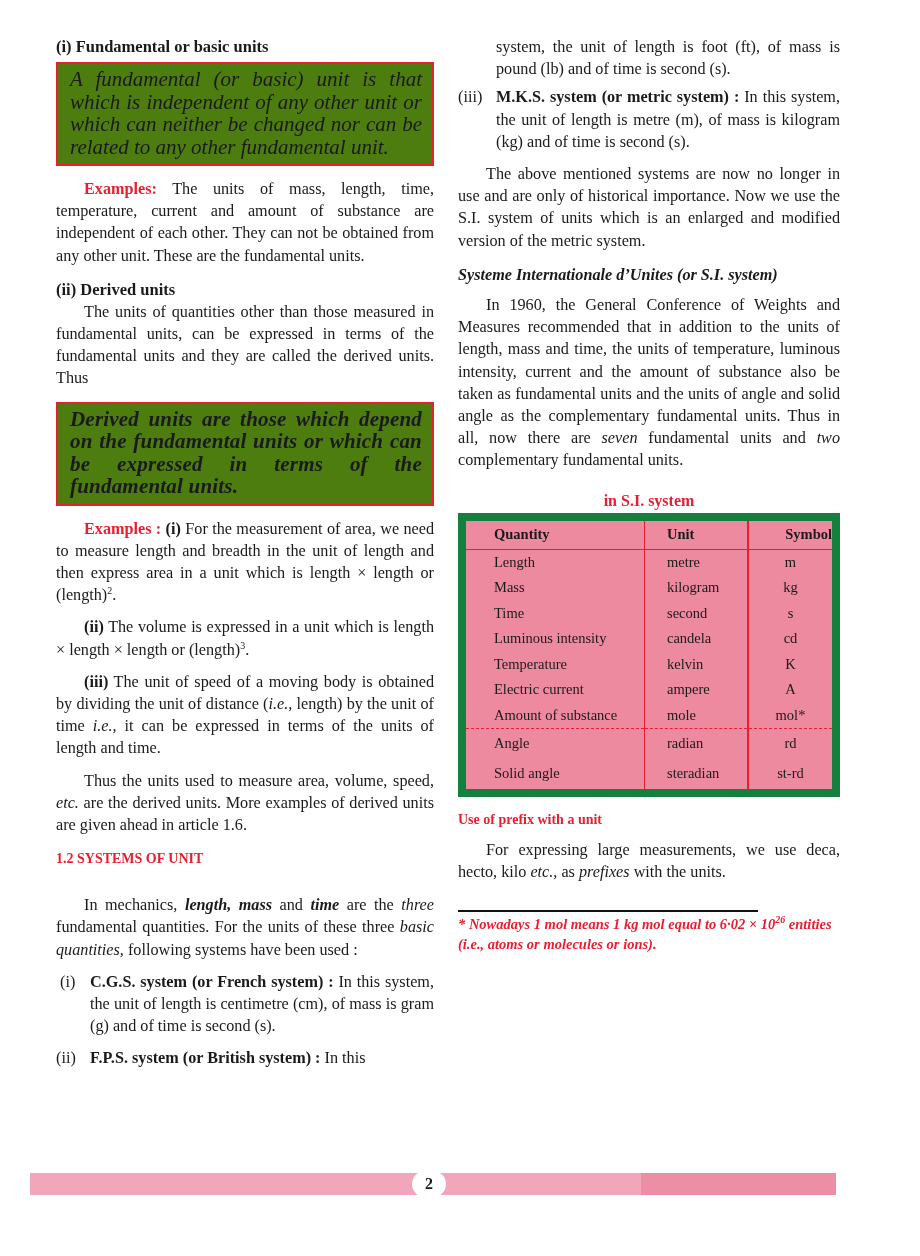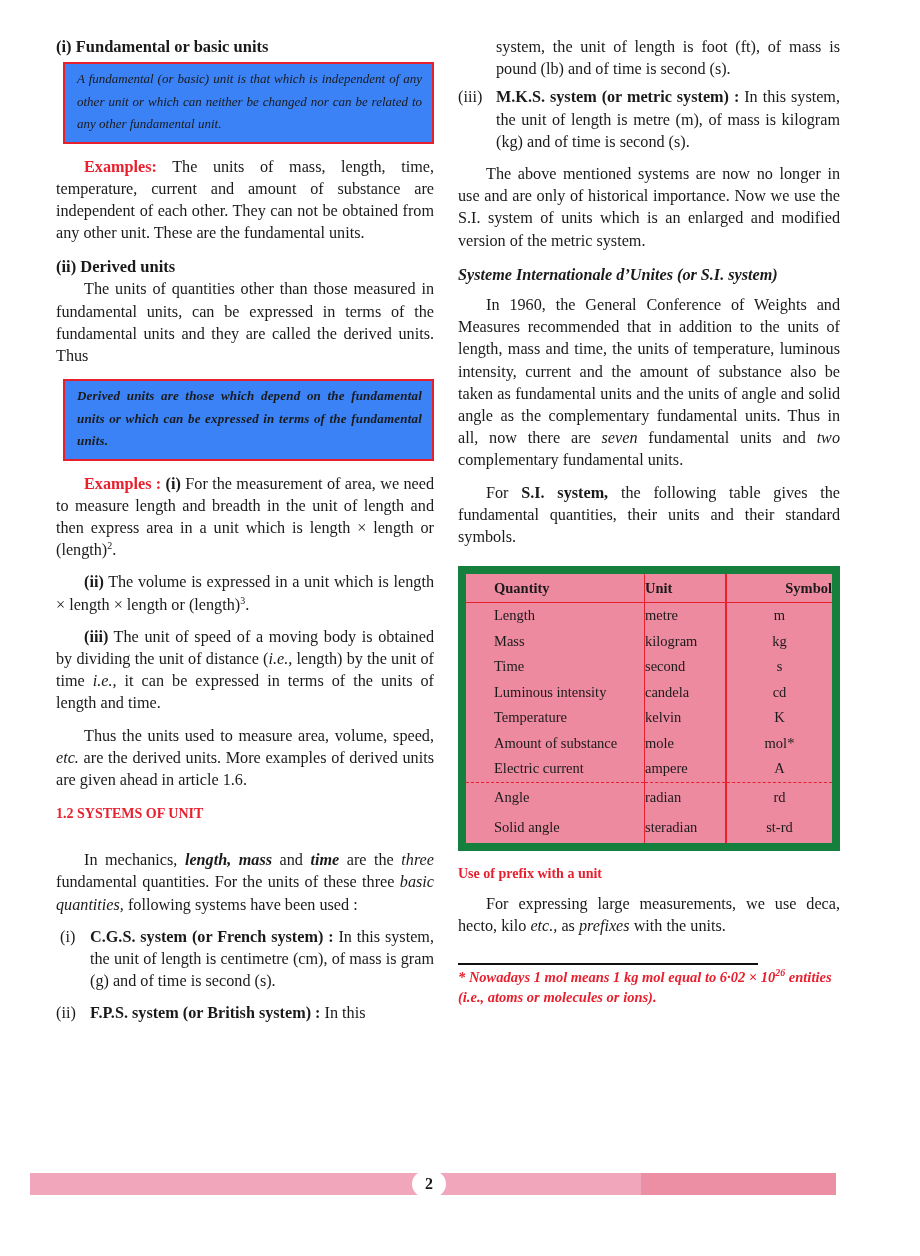--- a/index.html
+++ b/index.html
@@ -5,34 +5,34 @@
   html, body { margin:0; padding:0; background:#ffffff; }
   body { width:920px; height:1256px; position:relative; overflow:hidden;
          font-family:"Liberation Serif", "DejaVu Serif", serif; color:#1a1a1a; }
   .col { position:absolute; top:36px; }
   .col-left { left:56px; width:378px; }
   .col-right { left:458px; width:382px; }
   p { margin:0; font-size:16.2px; line-height:22.2px; text-align:justify; }
   .indent { text-indent:28px; }
   .heading { font-weight:bold; font-size:16.5px; margin:0; line-height:22px; }
   .red { color:#e8202e; }
-  .def-box { background:#3b82f6; border:2px solid #e8202e; padding:4px 10px 6px 12px;
-             font-style:italic; font-size:13px; line-height:22.5px; text-align:justify;margin-left:7px; }
+  .def-box { background:#4d7c0f; border:2px solid #e8202e; padding:4px 10px 6px 12px;
+             font-style:italic; font-size:21px; line-height:22.5px; text-align:justify; }
   .def-box.bold { font-weight:bold; letter-spacing:0.2px; }
   .num-item { display:flex; }
   .num-item .num { width:30px; flex:none; font-size:16.2px; line-height:22.2px; }
   .num-item .body { flex:1; }
   .section-title { color:#e8202e; font-weight:bold; font-size:14px; line-height:22px; }
   .tbl-caption { text-align:center; color:#e8202e; font-weight:bold; font-size:16px; line-height:21px; }
   table.si { width:100%; border-collapse:collapse; background:#ee8aa0; border:8px solid #15803d;
              font-size:14.5px; }
   table.si th { text-align:left; font-weight:bold; padding:3px 0 3px 0; border-bottom:1.5px solid #e8202e; height:22px; }
   table.si td { padding:0; height:25.5px; line-height:25.5px; }
   table.si .c1 { padding-left:28px; width:150px; border-right:1.5px solid #e8202e; }
-  table.si .c2 { width:80px; border-right:2px solid #e8202e; }
+  table.si .c2 { padding-left:22px; width:80px; border-right:2px solid #e8202e; }
   table.si .c3 { text-align:center; }
   table.si th.c3 { text-align:right; }
   table.si tr.dash td { border-top:1.5px dashed #e8202e; }
   .footnote-rule { width:300px; border-top:2px solid #111; }
   .footnote { color:#e8202e; font-weight:bold; font-style:italic; font-size:14.5px; line-height:20px; }
   .page-bar { position:absolute; top:1173px; left:30px; width:806px; height:22px; background:#f2a6bb; }
   .page-bar .bar-right { position:absolute; right:0; top:0; width:195px; height:22px; background:#ec8ea4; }
   .page-num { position:absolute; top:1171px; left:412px; width:34px; height:26px; background:#fff;
               border-radius:13px; text-align:center; font-size:16px; line-height:26px; font-weight:bold; }
   sup { font-size:10px; line-height:0; }
@@ -81,23 +81,23 @@
     <span class="num" style="width:38px;">(iii)</span>
     <p class="body"><b>M.K.S. system (or metric system) :</b><span> In this system, the unit of length is metre (m), of mass is kilogram (kg) and of time is second (s).</span></p>
   </div>
 
   <p class="indent" style="margin-top:10px;">The above mentioned systems are now no longer in use and are only of historical importance. Now we use the S.I. system of units which is an enlarged and modified version of the metric system.</p>
 
   <p style="margin-top:12px; font-weight:bold; font-style:italic;">Systeme Internationale d’Unites (or S.I. system)</p>
 
   <p class="indent" style="margin-top:8px;"><span>In 1960, the General Conference of Weights and Measures recommended that in addition to the units of length, mass and time, the units of temperature, luminous intensity, current and the amount of substance also be taken as fundamental units and the units of angle and solid angle as the complementary fundamental units. Thus in all, now there are </span><i>seven</i><span> fundamental units and </span><i>two</i><span> complementary fundamental units.</span></p>
 
-  <p class="indent" style="margin-top:10px;"><span>For </span><b>S.I. system,</b><span> the following table gives the fundamental quantities, their units and their standard symbols.</span></p>
 
   <div style="margin-top:18px;">
+    <div class="tbl-caption">in S.I. system</div>
   </div>
 
   <table class="si" style="margin-top:2px;">
     <thead>
       <tr>
         <th class="c1">Quantity</th>
         <th class="c2">Unit</th>
         <th class="c3">Symbol</th>
       </tr>
     </thead>
@@ -121,28 +121,28 @@
           <td class="c1">Luminous intensity</td>
           <td class="c2">candela</td>
           <td class="c3">cd</td>
         </tr>
       <tr>
           <td class="c1">Temperature</td>
           <td class="c2">kelvin</td>
           <td class="c3">K</td>
         </tr>
       <tr>
+          <td class="c1">Electric current</td>
+          <td class="c2">ampere</td>
+          <td class="c3">A</td>
+        </tr>
+      <tr>
           <td class="c1">Amount of substance</td>
           <td class="c2">mole</td>
           <td class="c3">mol*</td>
-        </tr>
-      <tr>
-          <td class="c1">Electric current</td>
-          <td class="c2">ampere</td>
-          <td class="c3">A</td>
         </tr>
       <tr class="dash">
           <td class="c1" style="height:30px;">Angle</td>
           <td class="c2">radian</td>
           <td class="c3">rd</td>
         </tr>
       <tr>
           <td class="c1" style="height:30px;">Solid angle</td>
           <td class="c2">steradian</td>
           <td class="c3">st-rd</td>

